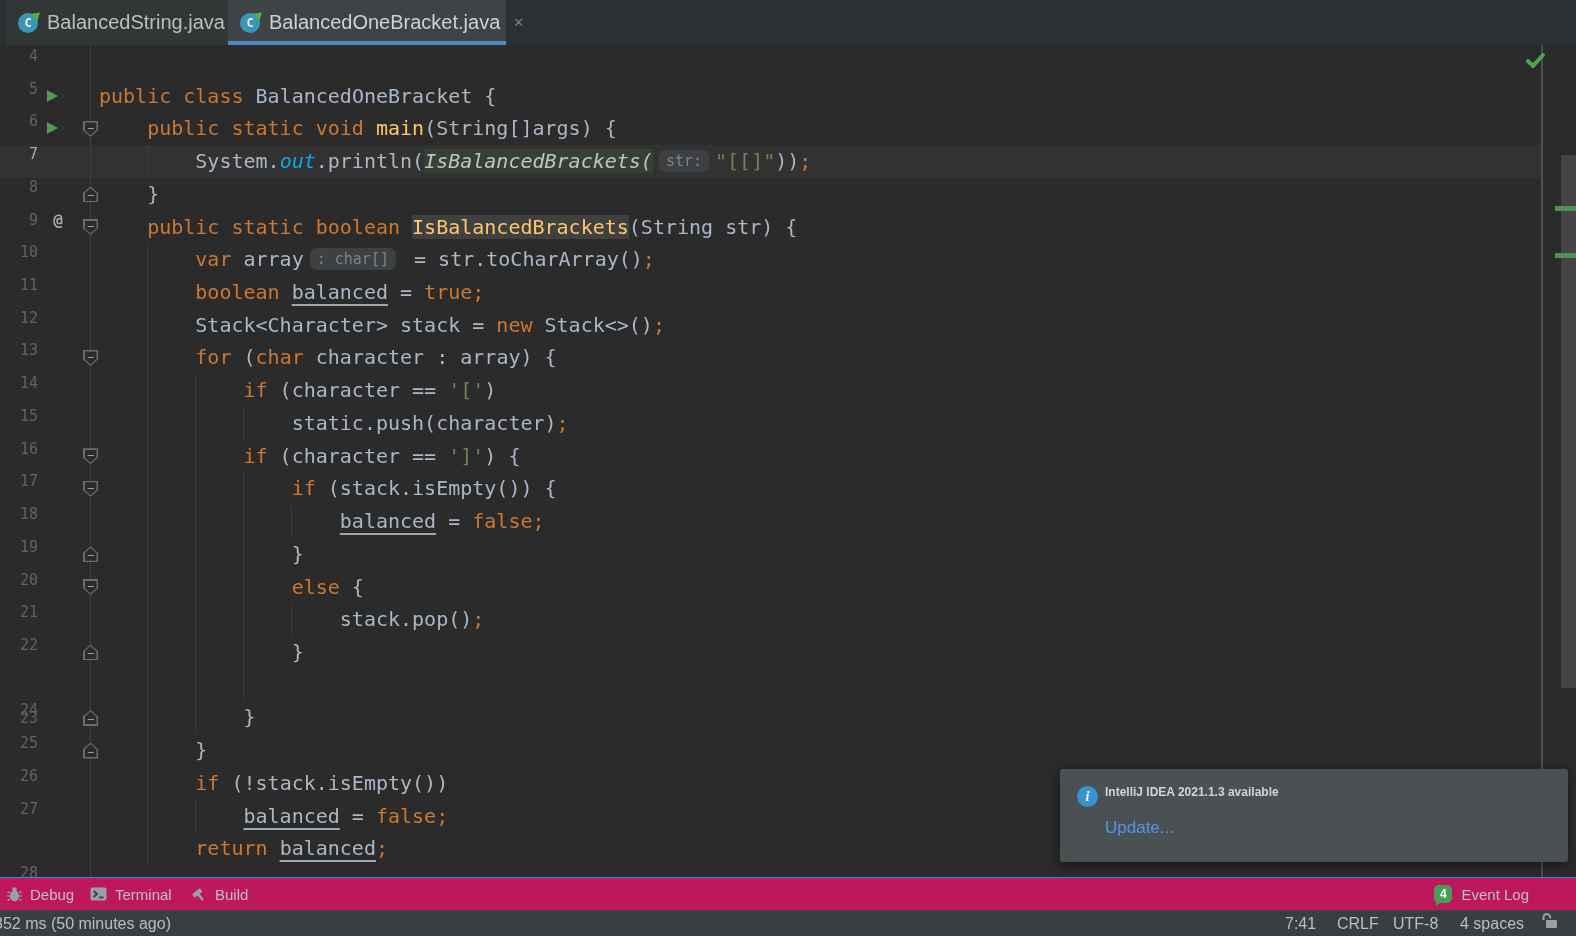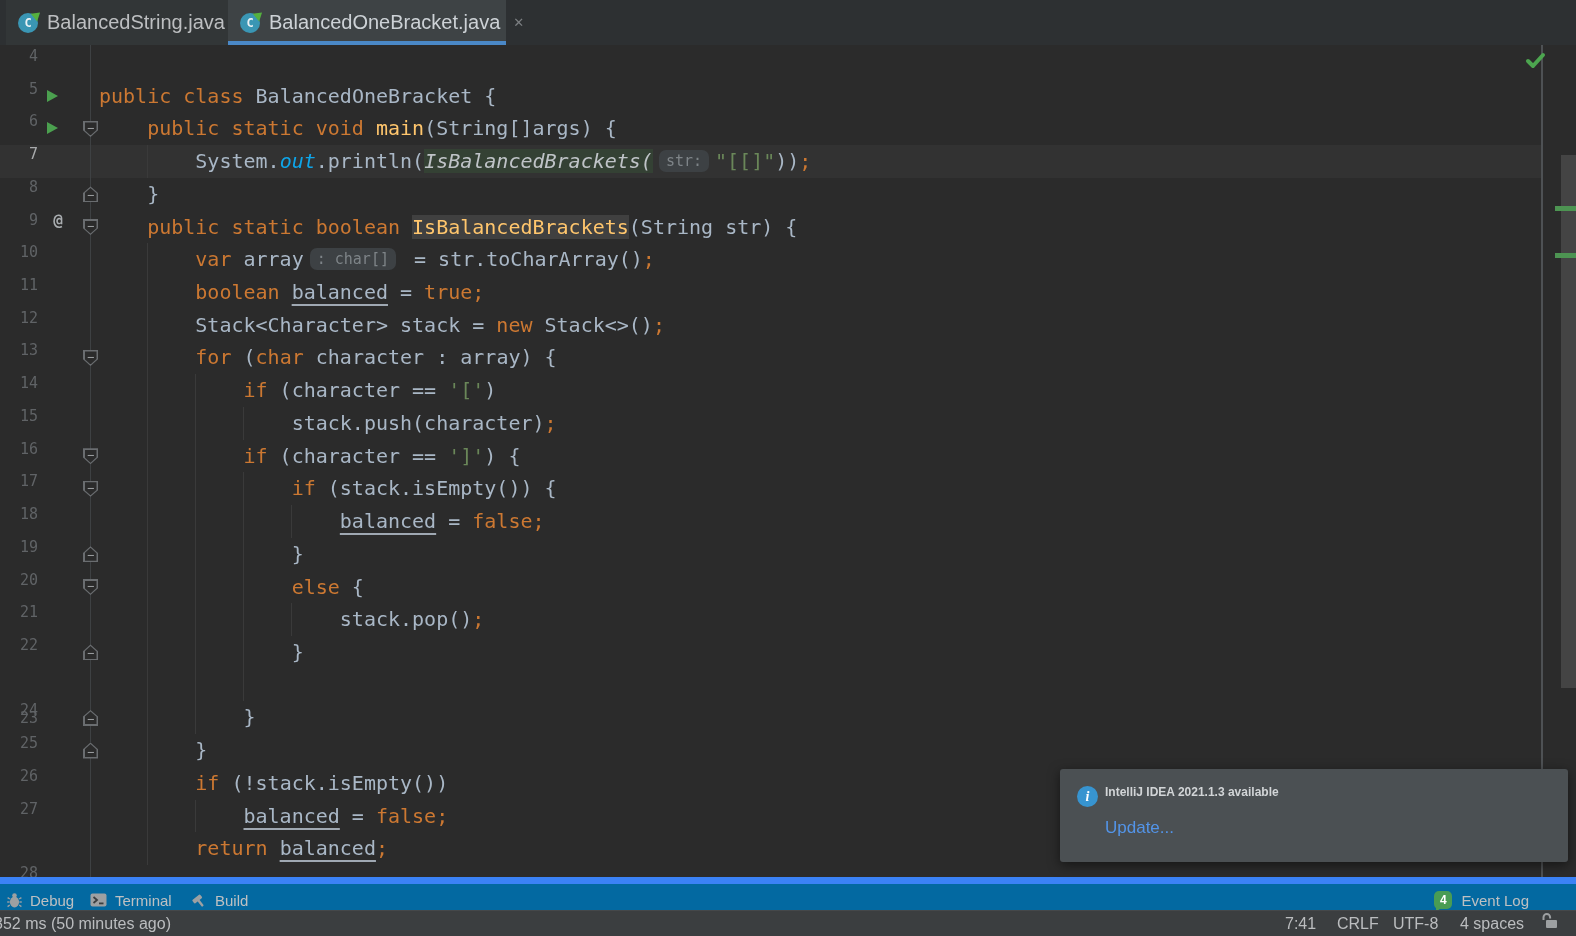--- a/index.html
+++ b/index.html
@@ -66,22 +66,22 @@
   
   .popup{position:absolute;left:1060px;top:769px;width:508px;height:93px;background:#4B5053;
          border-radius:3px;box-shadow:0 3px 12px rgba(0,0,0,.5);z-index:6;}
   .popup .info-ic{position:absolute;left:17px;top:17px;width:21px;height:21px;border-radius:50%;
          background:#3794D0;color:#FFFFFF;display:flex;align-items:center;justify-content:center;
          font:bold italic 14px "Liberation Serif",serif;}
   .popup .ptitle{position:absolute;left:45px;top:16px;font-size:12px;font-weight:bold;color:#D2D5D7;}
   .popup .plink{position:absolute;left:45px;top:49px;font-size:17px;color:#5394E8;cursor:pointer;}
 
   
-  .toolbar{position:absolute;left:0;top:877px;width:1576px;height:33px;background:#0369a1;
-           border-top:7px solid #3b82f6;box-sizing:border-box;}
+  .toolbar{position:absolute;left:0;top:877px;width:1576px;height:33px;background:#be185d;
+           border-top:1px solid #3b82f6;box-sizing:border-box;}
   .twbtn{position:absolute;top:0;height:32px;display:flex;align-items:center;gap:8px;
          font-size:15px;color:#BEC0C2;cursor:pointer;}
   .tw-debug{left:7px;} .tw-terminal{left:90px;} .tw-build{left:190px;}
   .eventlog{position:absolute;right:47px;top:0;height:32px;display:flex;align-items:center;gap:9px;
             font-size:15px;color:#BEC0C2;cursor:pointer;}
   .evbadge{position:relative;width:18px;height:18px;border-radius:5px;background:#499C54;
            display:flex;align-items:center;justify-content:center;
            font:bold 12px "Liberation Sans",sans-serif;color:#fff;}
   .evbadge:after{content:"";position:absolute;left:2px;bottom:-3px;width:0;height:0;
            border-top:4px solid #499C54;border-right:5px solid transparent;}
@@ -165,21 +165,21 @@
       <div class="crow" style="top: 263.76px;"><span class="tk-d">        Stack&lt;Character&gt; stack = </span><span class="tk-k">new</span><span class="tk-d"> Stack&lt;&gt;()</span><span class="tk-k">;</span></div>
       <div class="lnum" style="top: 296.48px;">13</div>
       <div class="fold down" style="top: 304.98px;">
         <div class="fi"></div>
         <div class="fm">−</div>
       </div>
       <div class="crow" style="top: 296.48px;"><span class="tk-k">        for</span><span class="tk-d"> (</span><span class="tk-k">char</span><span class="tk-d"> character : array) {</span></div>
       <div class="lnum" style="top: 329.2px;">14</div>
       <div class="crow" style="top: 329.2px;"><span class="tk-k">            if</span><span class="tk-d"> (character == </span><span class="tk-s">'['</span><span class="tk-d">)</span></div>
       <div class="lnum" style="top: 361.92px;">15</div>
-      <div class="crow" style="top: 361.92px;"><span class="tk-d">                stack.push(character)</span><span class="tk-k">;</span></div>
+      <div class="crow" style="top: 361.92px;"><span class="tk-d">                static.push(character)</span><span class="tk-k">;</span></div>
       <div class="lnum" style="top: 394.64px;">16</div>
       <div class="fold down" style="top: 403.14px;">
         <div class="fi"></div>
         <div class="fm">−</div>
       </div>
       <div class="crow" style="top: 394.64px;"><span class="tk-k">            if</span><span class="tk-d"> (character == </span><span class="tk-s">']'</span><span class="tk-d">) {</span></div>
       <div class="lnum" style="top: 427.36px;">17</div>
       <div class="fold down" style="top: 435.86px;">
         <div class="fi"></div>
         <div class="fm">−</div>

